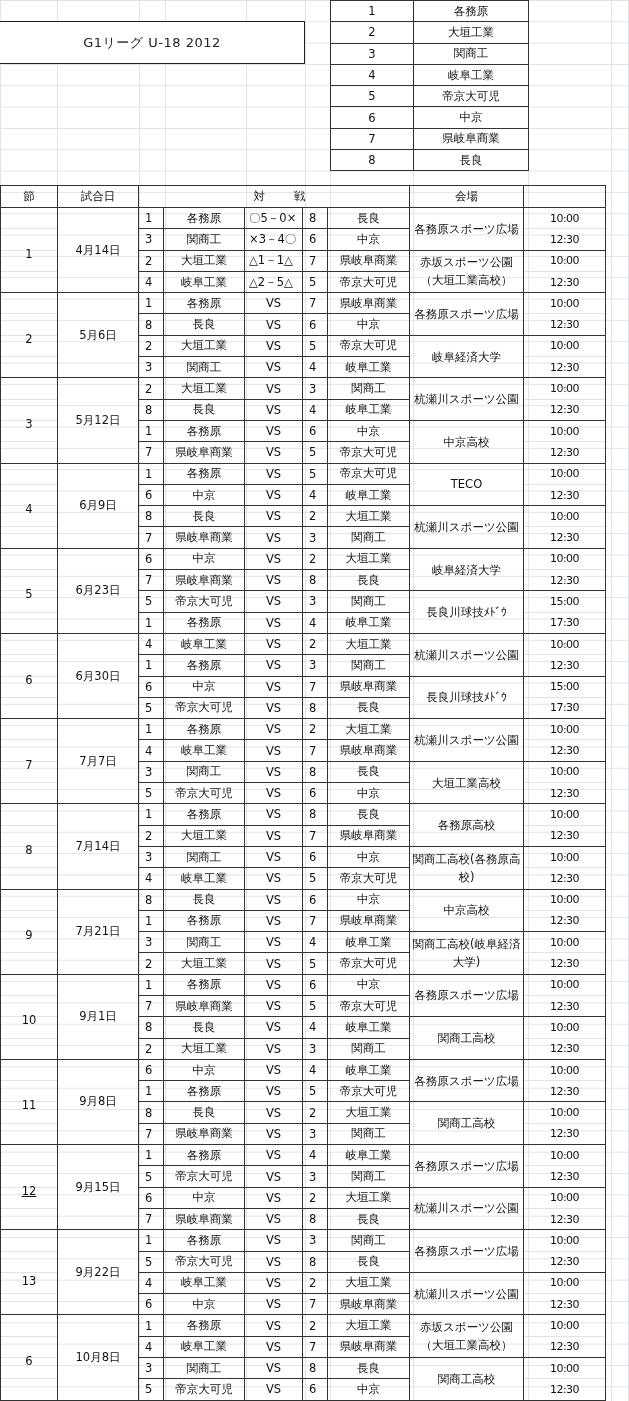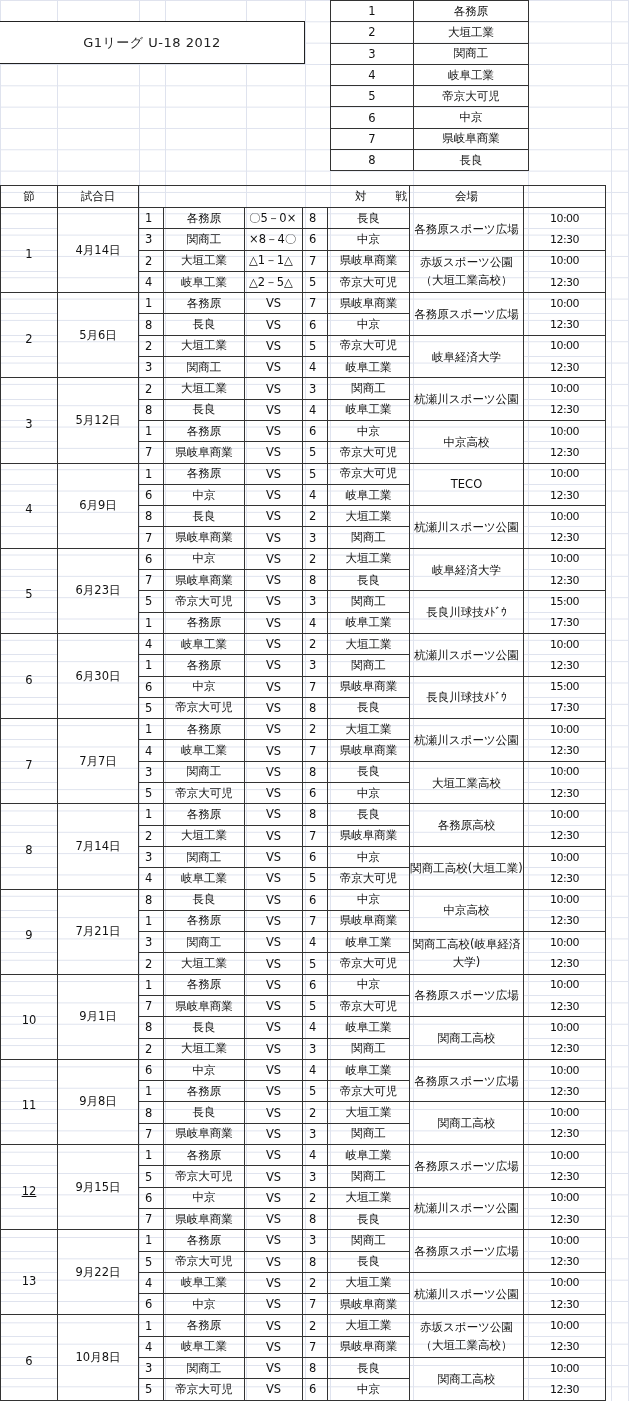--- a/index.html
+++ b/index.html
@@ -102,40 +102,40 @@
       <col class="c4">
       <col class="c5">
       <col class="c6">
       <col class="c7">
       <col class="c8">
   </colgroup>
   <tbody id="sched-body">
     <tr class="hdr">
       <td>節</td>
       <td>試合日</td>
-      <td colspan="5" class="vs-h" style="letter-spacing: 2px; padding-left: 13px; text-align: right;">対　　戦</td>
+      <td colspan="5" class="vs-h" style="letter-spacing: 2px; padding-left: 13px;">対　　戦</td>
       <td>会場</td>
       <td></td>
     </tr>
   <tr>
         <td class="sec first" style=""></td>
         <td class="b" rowspan="4">4月14日</td>
         <td class="b num">1</td>
         <td class="b">各務原</td>
         <td class="b lefttxt">〇5－0×</td>
         <td class="b num">8</td>
         <td class="b">長良</td>
         <td class="b venue" rowspan="2">各務原スポーツ広場</td>
         <td class="tm top time">10:00</td>
       </tr>
       <tr>
         <td class="sec mid" style="vertical-align:bottom;padding-bottom:0;position:relative;top:11px;">1</td>
         <td class="b num">3</td>
         <td class="b">関商工</td>
-        <td class="b lefttxt">×8－4〇</td>
+        <td class="b lefttxt">×3－4〇</td>
         <td class="b num">6</td>
         <td class="b">中京</td>
         <td class="tm bot time">12:30</td>
       </tr>
       <tr>
         <td class="sec mid" style=""></td>
         <td class="b num">2</td>
         <td class="b">大垣工業</td>
         <td class="b lefttxt">△1－1△</td>
         <td class="b num">7</td>
@@ -406,21 +406,21 @@
         <td class="b">県岐阜商業</td>
         <td class="tm bot time">12:30</td>
       </tr>
       <tr>
         <td class="sec mid" style=""></td>
         <td class="b num">3</td>
         <td class="b">関商工</td>
         <td class="b ">VS</td>
         <td class="b num">6</td>
         <td class="b">中京</td>
-        <td class="b venue" rowspan="2">関商工高校(大垣工業)</td>
+        <td class="b venue" rowspan="2">関商工高校(各務原高校)</td>
         <td class="tm top time">10:00</td>
       </tr>
       <tr>
         <td class="sec last mid" style=""></td>
         <td class="b num">4</td>
         <td class="b">岐阜工業</td>
         <td class="b ">VS</td>
         <td class="b num">5</td>
         <td class="b">帝京大可児</td>
         <td class="tm bot time">12:30</td>

